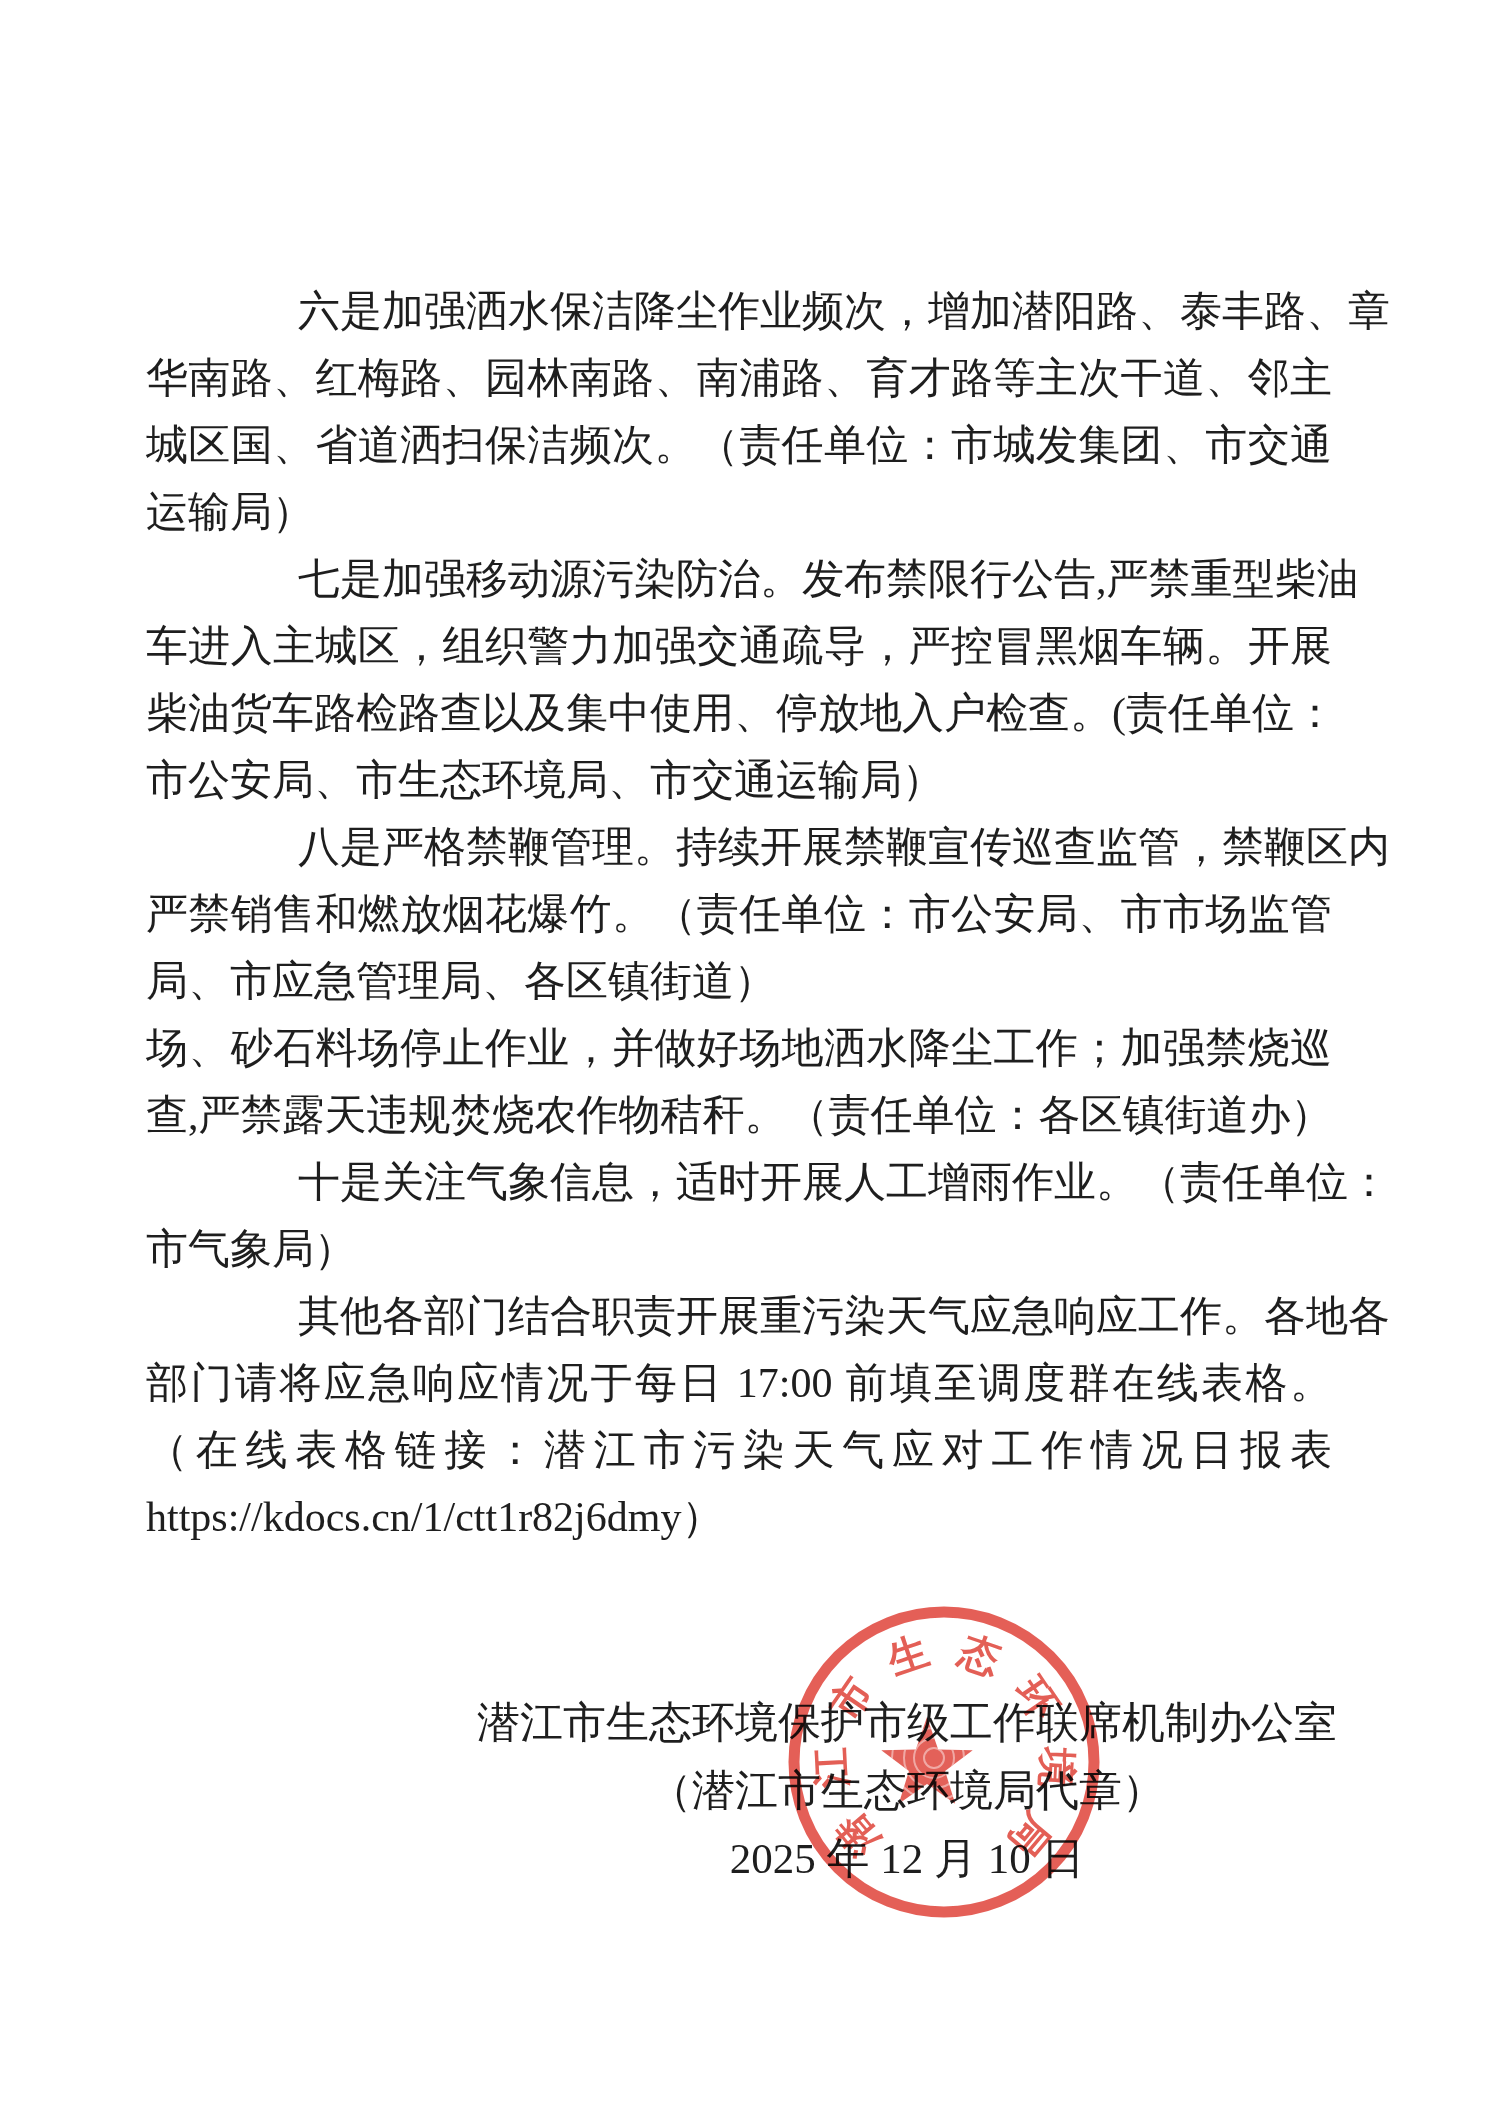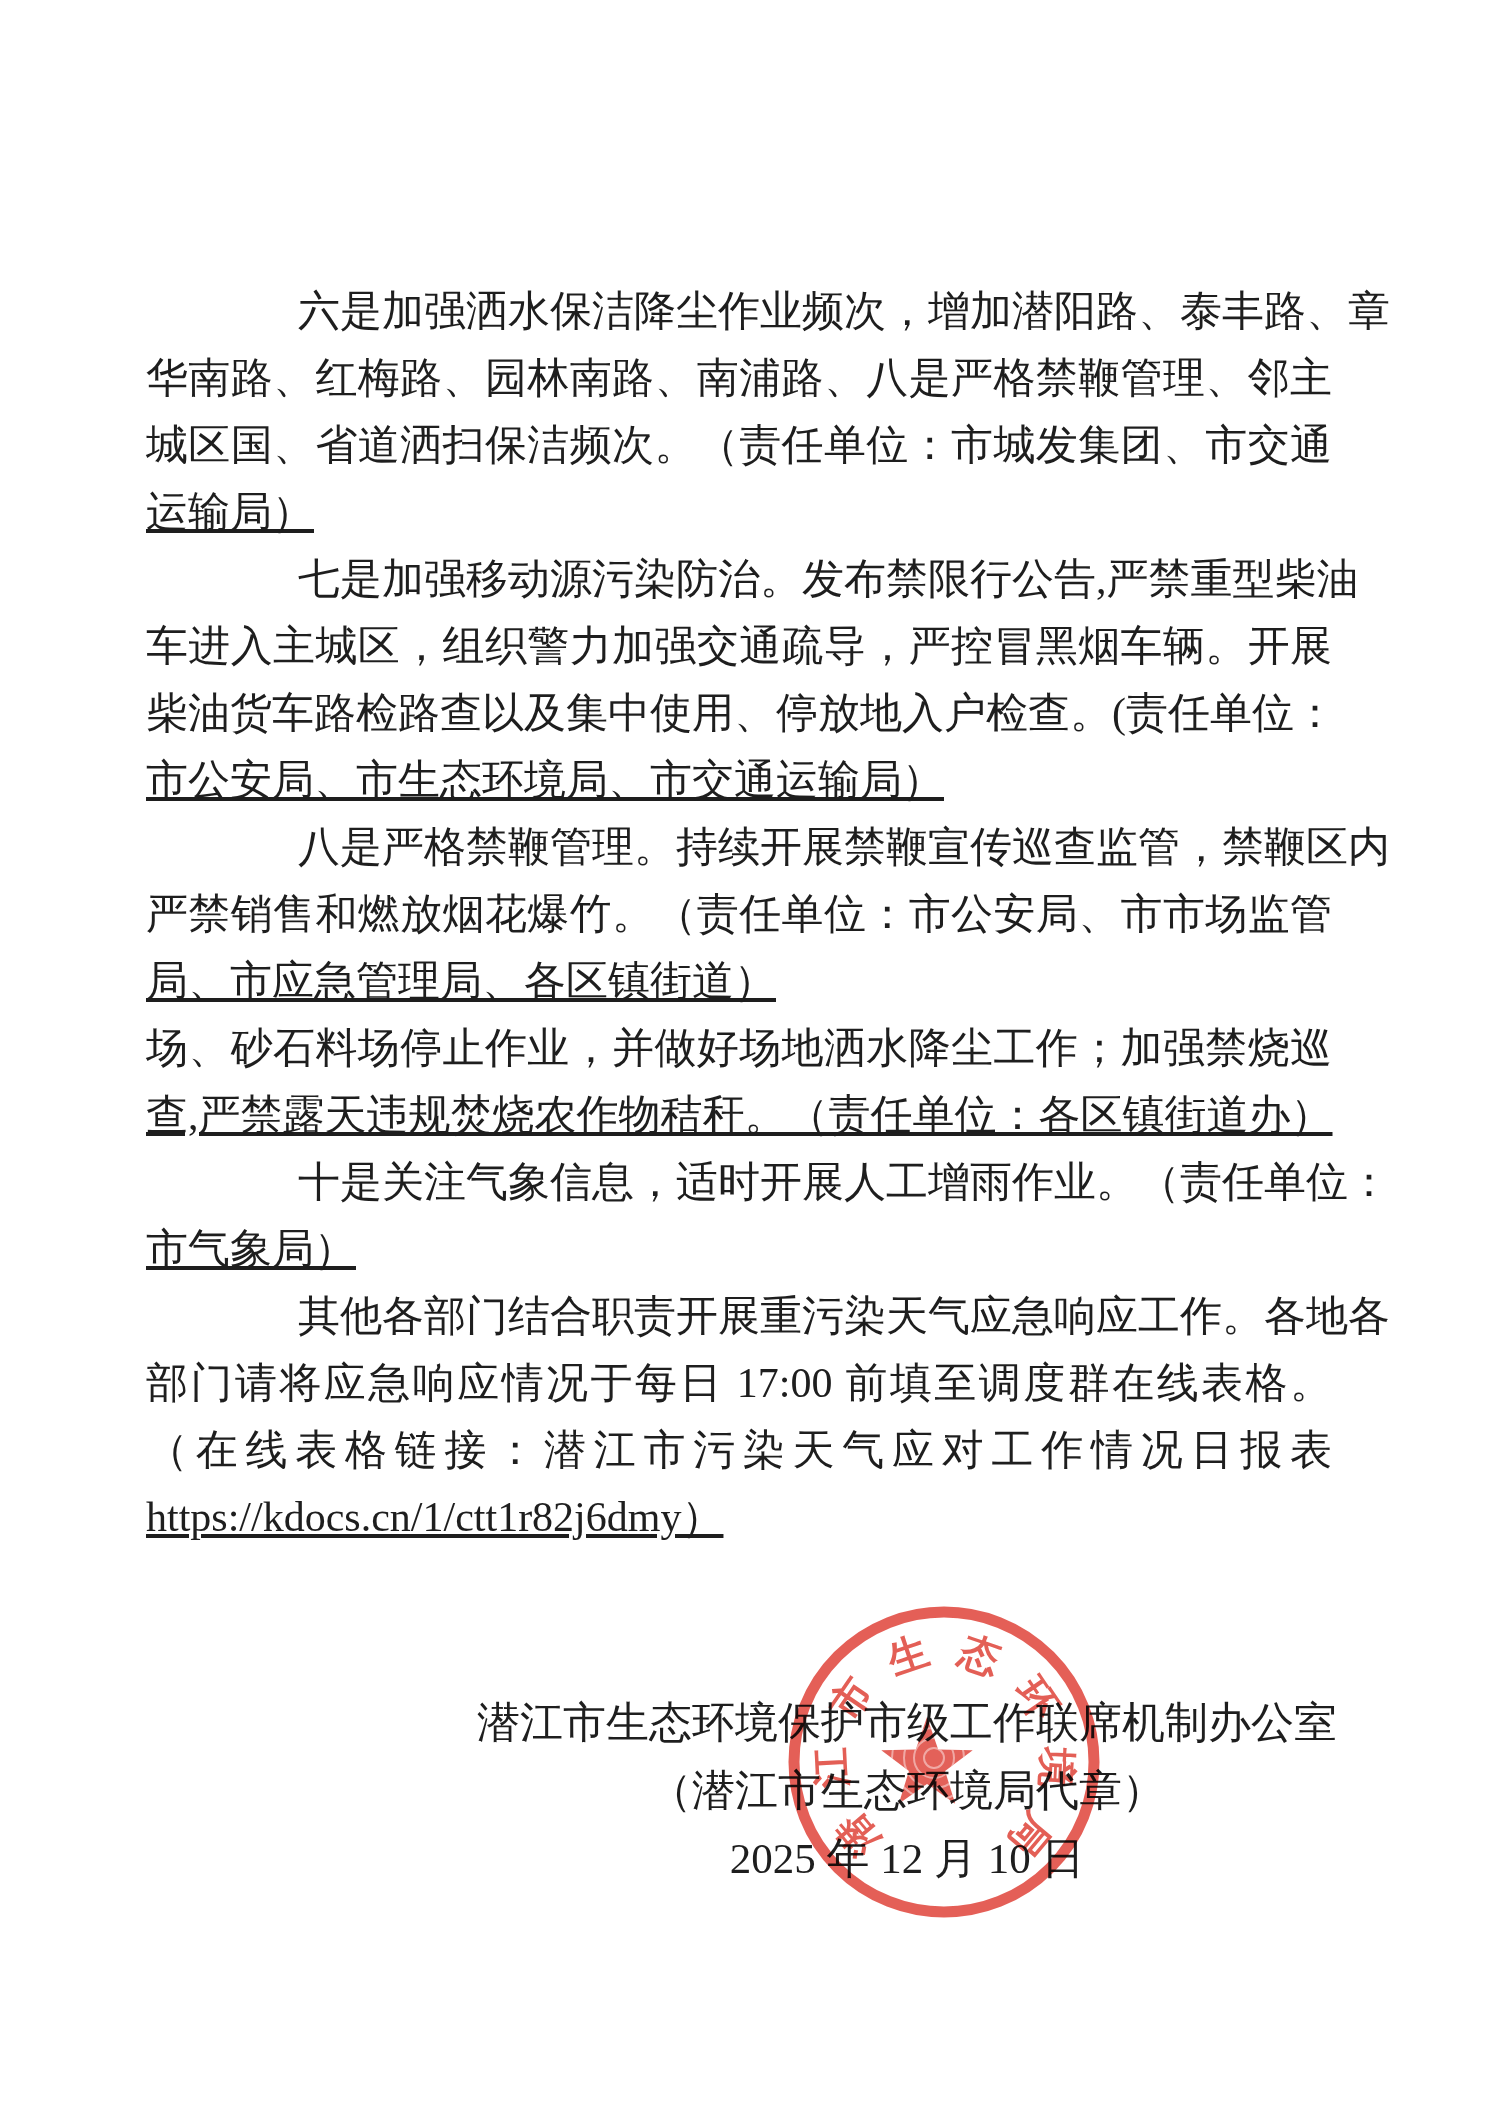--- a/index.html
+++ b/index.html
@@ -21,21 +21,21 @@
     height:67px;
     line-height:67px;
     font-size:42px;
     letter-spacing:0px;
     white-space:nowrap;
     text-align:justify;
     text-align-last:justify;
     color:#1e1e1e;
   }
   .line.first{text-indent:152px;}
-  .line.last{text-align-last:left;text-decoration:underline;}
+  .line.last{text-align-last:left;}
   .signature{
     position:absolute;
     top:1689px;
     right:150px;
     display:flex;
     flex-direction:column;
     align-items:center;
   }
   .sig-line{
     height:68px;
@@ -61,21 +61,21 @@
 </style>
 </head>
 <body>
 
 <div class="page">
 
   <div class="body-text">
 
     <div class="para">
       <div class="line first">六是加强洒水保洁降尘作业频次，增加潜阳路、泰丰路、章</div>
-      <div class="line">华南路、红梅路、园林南路、南浦路、八是严格禁鞭管理、邻主</div>
+      <div class="line">华南路、红梅路、园林南路、南浦路、育才路等主次干道、邻主</div>
       <div class="line">城区国、省道洒扫保洁频次。（责任单位：市城发集团、市交通</div>
       <div class="line last">运输局）</div>
     </div>
 
     <div class="para">
       <div class="line first">七是加强移动源污染防治。发布禁限行公告,严禁重型柴油</div>
       <div class="line">车进入主城区，组织警力加强交通疏导，严控冒黑烟车辆。开展</div>
       <div class="line">柴油货车路检路查以及集中使用、停放地入户检查。(责任单位：</div>
       <div class="line last">市公安局、市生态环境局、市交通运输局）</div>
     </div>

